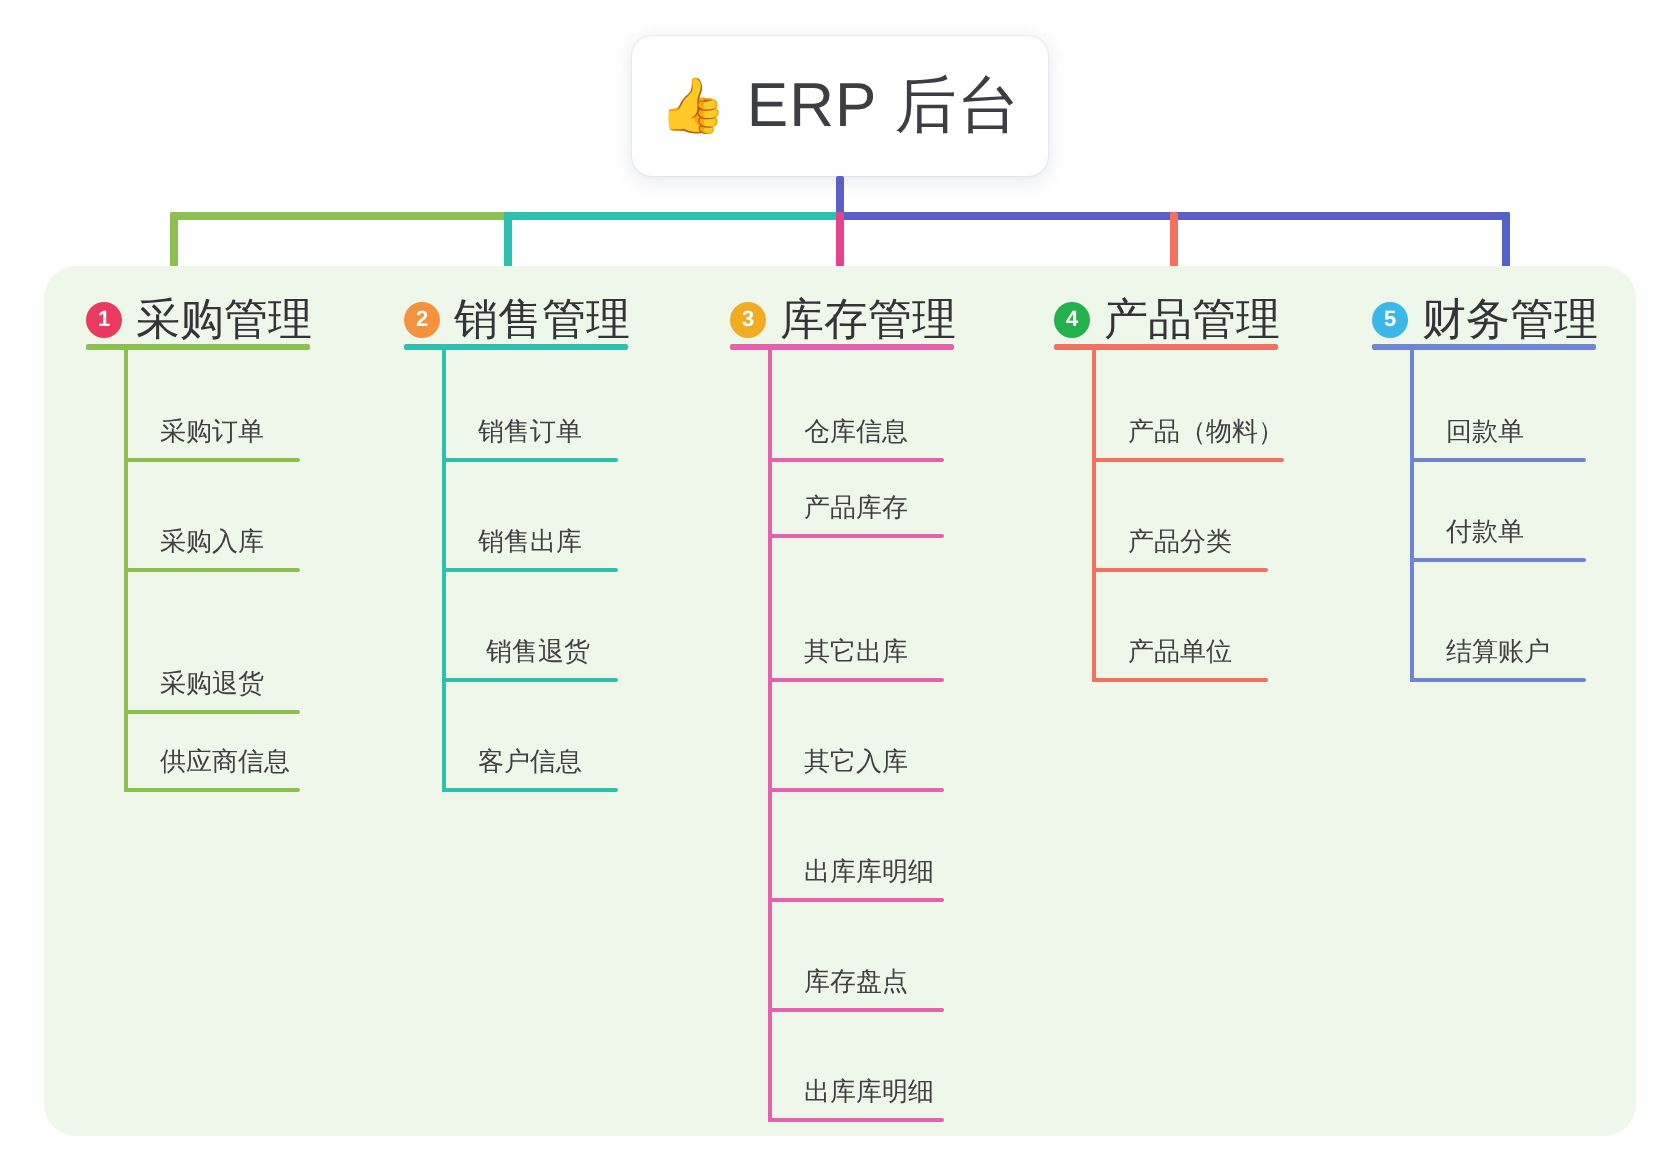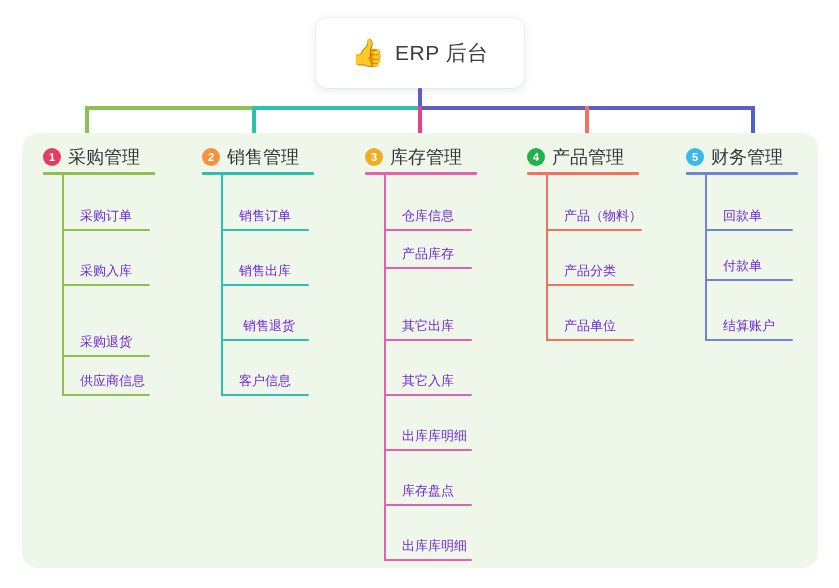--- a/index.html
+++ b/index.html
@@ -30,21 +30,21 @@
     align-items: center;
     justify-content: center;
     gap: 10px;
   }
   #root-node .thumb {
     font-size: 27px;
     line-height: 1;
     color: #f5b73d;
   }
   #root-node .root-title {
-    font-size: 21px;
+    font-size: 31px;
     color: #3d3d44;
     letter-spacing: 0.5px;
     white-space: nowrap;
   }
 
   
   .conn {
     position: absolute;
   }
   .stem {
@@ -86,21 +86,21 @@
     height: 18px;
     border-radius: 50%;
     color: #ffffff;
     font-size: 11px;
     line-height: 18px;
     text-align: center;
     font-weight: bold;
     flex: 0 0 auto;
   }
   .col-title {
-    font-size: 18px;
+    font-size: 22px;
     color: #333338;
   }
   .col-underline {
     position: absolute;
     top: 39px;
     left: 0;
     height: 3px;
     border-radius: 1px;
   }
   .col-spine {
@@ -110,21 +110,21 @@
   }
   .leaf {
     position: absolute;
     left: 19px;
   }
   .leaf-label {
     position: absolute;
     left: 19px;
     bottom: 5px;
     font-size: 13px;
-    color: #6d28d9;
+    color: #404040;
     white-space: nowrap;
   }
   .leaf-underline {
     position: absolute;
     left: 0;
     bottom: 0;
     height: 2px;
     width: 88px;
     border-radius: 1px;
   }

